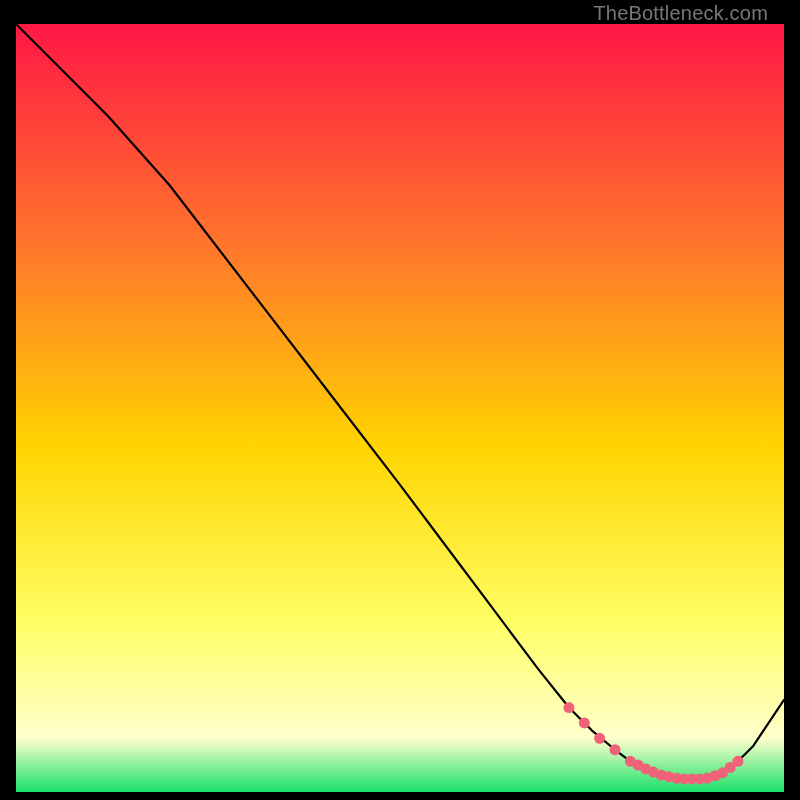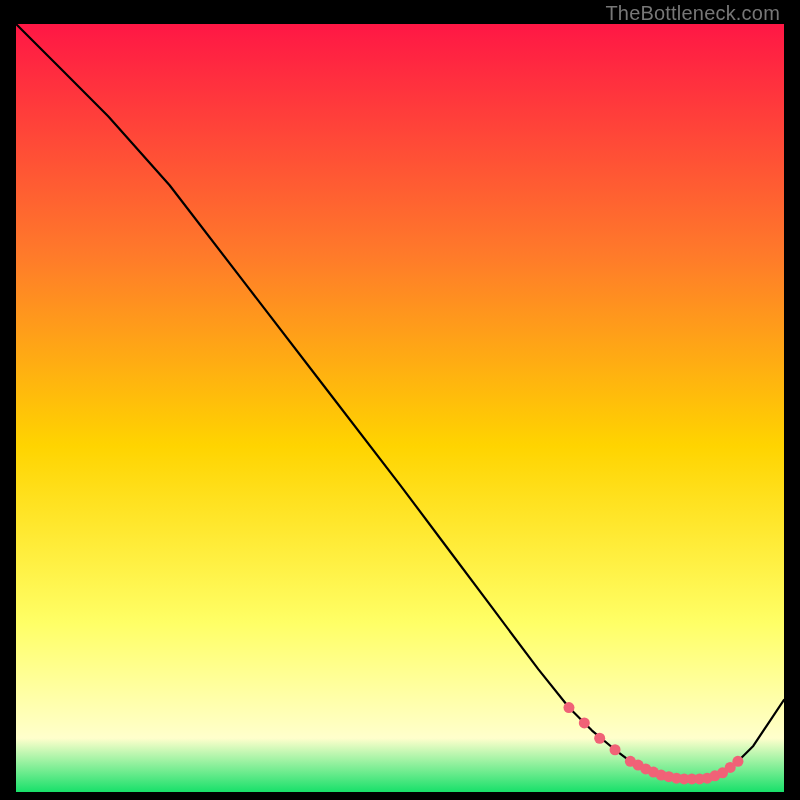--- a/index.html
+++ b/index.html
@@ -15,21 +15,21 @@
     position: absolute;
     left: 16px;
     top: 24px;
     width: 768px;
     height: 768px;
     background: #000;
   }
   .watermark {
     position: absolute;
     top: 2px;
-    right: 20px;
+    right: 32px;
     color: #777;
     font-size: 20px;
     letter-spacing: 0.2px;
     z-index: 50;
     font-weight: 500;
     user-select: none;
   }
   .plot {
     position: absolute;
     left: 16px;

